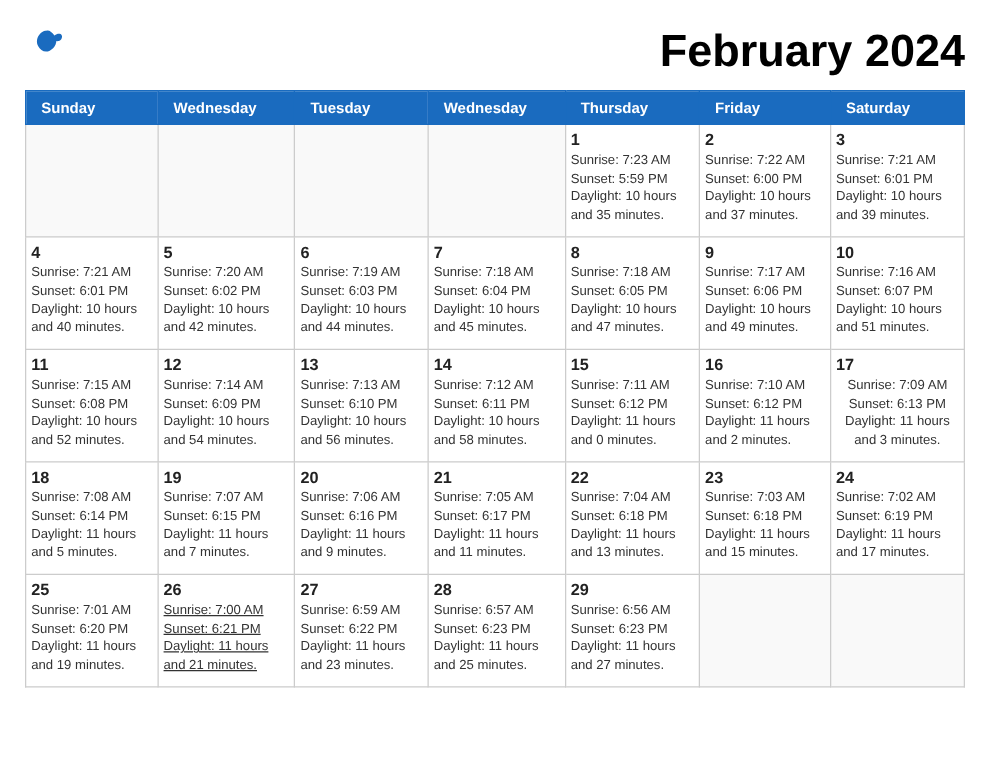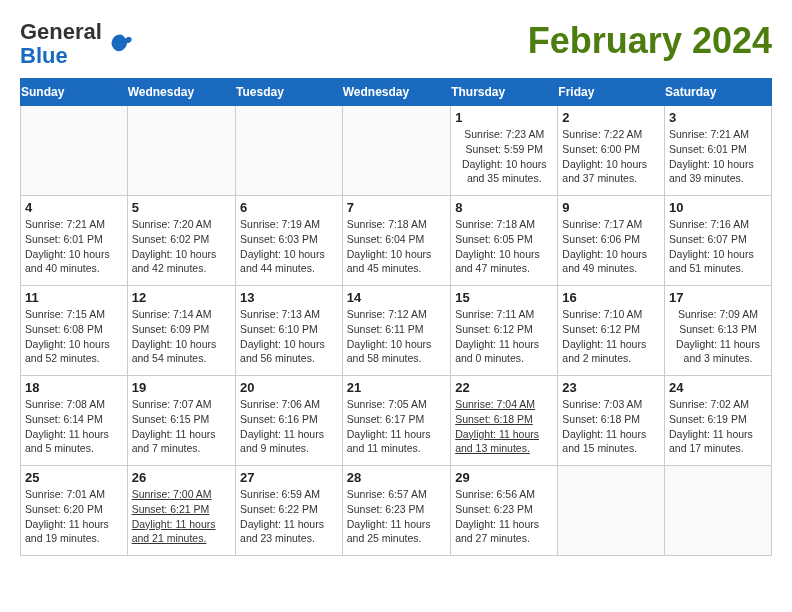--- a/index.html
+++ b/index.html
@@ -31,35 +31,35 @@
       width: 28px;
       height: 28px;
       margin-left: 3px;
     }
     .title-block {
       text-align: right;
     }
     .month-title {
       font-size: 36px;
       font-weight: bold;
-      color: #4d7c0f;
+      color: #000000;
     }
     .location {
       font-size: 15px;
       color: #555;
     }
     .calendar {
       width: 100%;
       border-collapse: collapse;
       font-size: 11px;
     }
     .calendar th {
       background: #1a6bbf;
       color: #fff;
-      padding: 6px 0;
+      padding: 6px 12px;
       text-align: left;
       font-size: 12px;
       border: 1px solid #1a6bbf;
     }
     .calendar td {
       border: 1px solid #ccc;
       vertical-align: top;
       padding: 4px;
       width: 113px;
       min-height: 90px;
@@ -77,26 +77,20 @@
       font-size: 10.5px;
       line-height: 1.4;
     }
     .empty { background: #f9f9f9; }
   </style>
 </head>
 <body>
 
 <div class="header">
   <div class="logo">
-    <div>
-      <div class="logo-text">
-        <span class="general">General</span><br>
-        <span class="blue">Blue</span>
-      </div>
-    </div>
     <svg class="logo-bird" viewBox="0 0 30 30">
       <path d="M15 5 C10 5, 5 12, 8 18 C10 22, 14 24, 18 22 C22 20, 26 14, 22 9 C20 6, 17 4, 15 5Z" fill="#1a6bbf"></path>
       <path d="M22 9 C26 6, 30 8, 28 12 C26 15, 22 14, 20 12Z" fill="#1a6bbf"></path>
     </svg>
   </div>
   <div class="title-block">
     <div class="month-title">February 2024</div>
   </div>
 </div>
 
@@ -113,21 +107,21 @@
       </tr>
   </thead>
   <tbody id="calendar-body">
   <tr>
         <td class="empty"></td>
         <td class="empty"></td>
         <td class="empty"></td>
         <td class="empty"></td>
         <td>
           <span class="day-num">1</span>
-          <div class="day-info" style="white-space: pre-line; text-align: center;">Sunrise: 7:23 AM
+          <div class="day-info" style="white-space: pre-line;">Sunrise: 7:23 AM
 Sunset: 5:59 PM
 Daylight: 10 hours
 and 35 minutes.</div>
         </td>
         <td>
           <span class="day-num">2</span>
           <div class="day-info" style="white-space: pre-line;">Sunrise: 7:22 AM
 Sunset: 6:00 PM
 Daylight: 10 hours
 and 37 minutes.</div>
@@ -266,21 +260,21 @@
         </td>
         <td>
           <span class="day-num">21</span>
           <div class="day-info" style="white-space: pre-line;">Sunrise: 7:05 AM
 Sunset: 6:17 PM
 Daylight: 11 hours
 and 11 minutes.</div>
         </td>
         <td>
           <span class="day-num">22</span>
-          <div class="day-info" style="white-space: pre-line; text-decoration: underline;">Sunrise: 7:04 AM
+          <div class="day-info" style="white-space: pre-line;">Sunrise: 7:04 AM
 Sunset: 6:18 PM
 Daylight: 11 hours
 and 13 minutes.</div>
         </td>
         <td>
           <span class="day-num">23</span>
           <div class="day-info" style="white-space: pre-line;">Sunrise: 7:03 AM
 Sunset: 6:18 PM
 Daylight: 11 hours
 and 15 minutes.</div>

